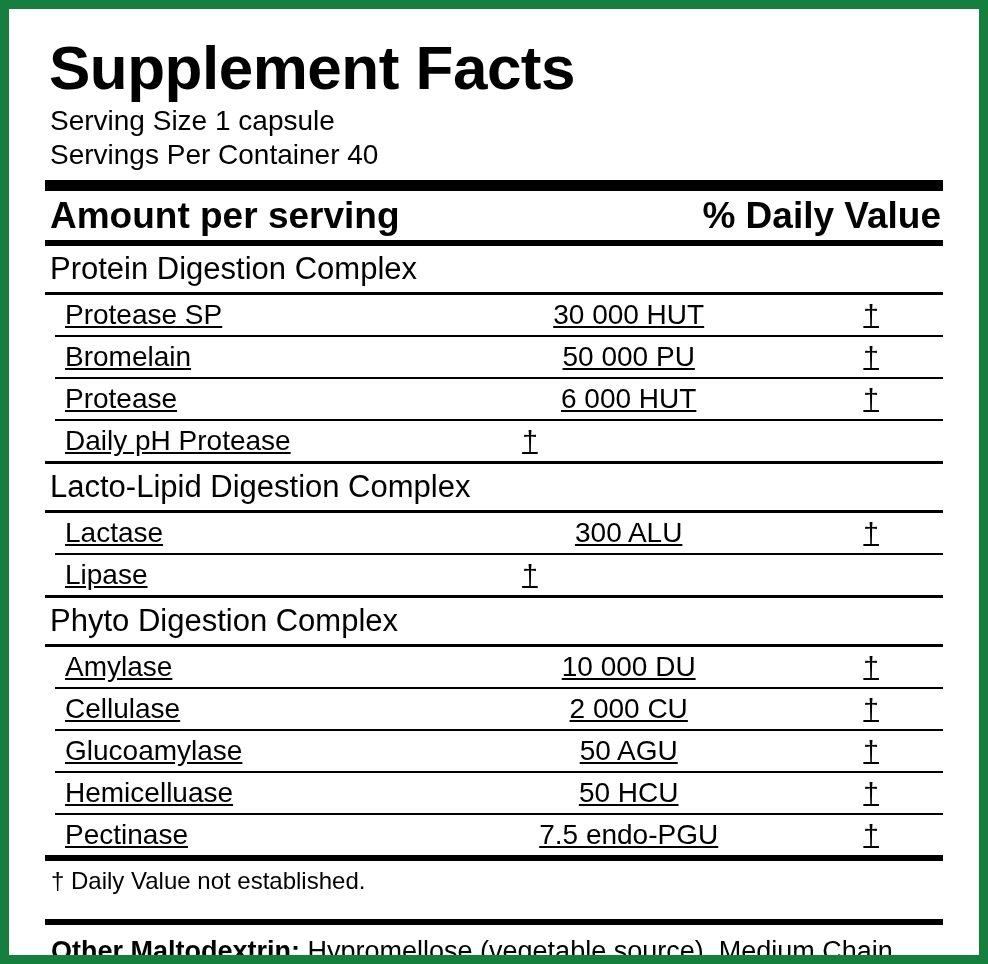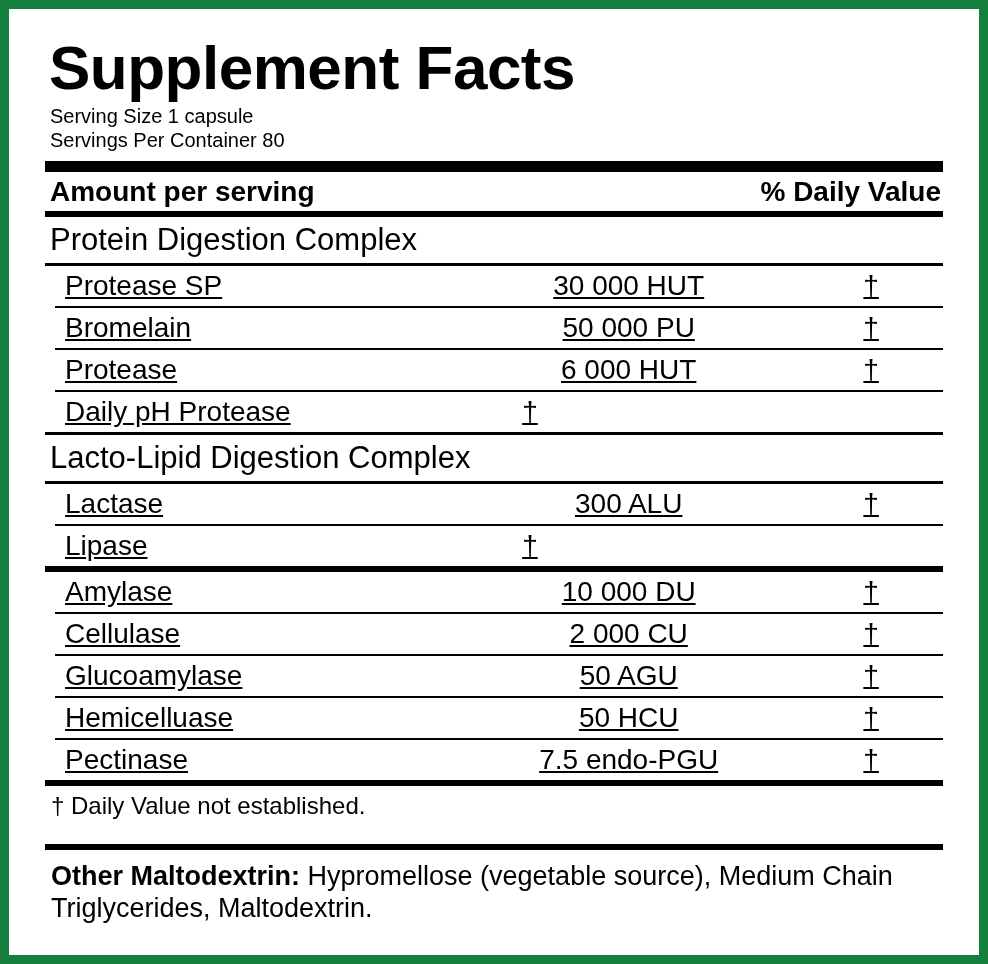--- a/index.html
+++ b/index.html
@@ -22,21 +22,21 @@
     overflow: hidden;
   }
   .title {
     font-size: 62px;
     font-weight: bold;
     letter-spacing: -0.5px;
     line-height: 1.05;
     margin: 6px 0 4px 4px;
   }
   .serving-line {
-    font-size: 20px;
+    font-size: 28px;
     line-height: 1.22;
     margin-left: 5px;
   }
   .rule-thick {
     height: 11px;
     background: #000;
     margin: 8px 0 0 0;
   }
   .rule-med {
     height: 6px;
@@ -47,21 +47,21 @@
     background: #000;
   }
   .rule-hair {
     height: 2px;
     background: #000;
   }
   .amount-row {
     display: flex;
     justify-content: space-between;
     align-items: flex-end;
-    font-size: 28px;
+    font-size: 37px;
     font-weight: bold;
     padding: 4px 2px 3px 5px;
   }
   .group-head {
     font-size: 31px;
     padding: 5px 2px 5px 5px;
   }
   .item-row {
     display: flex;
     align-items: baseline;
@@ -102,21 +102,21 @@
   }
 </style>
 </head>
 <body>
 
 <div class="panel">
 
   <div class="title">Supplement Facts</div>
 
   <div class="serving-line">Serving Size 1 capsule</div>
-  <div class="serving-line">Servings Per Container 80</div>
+  <div class="serving-line">Servings Per Container 40</div>
 
   <div class="rule-thick"></div>
 
   <div class="amount-row">
     <span>Amount per serving</span>
     <span>% Daily Value</span>
   </div>
 
   <div class="rule-med"></div>
 
@@ -159,20 +159,21 @@
     <span class="item-dv">†</span>
   </div>
   <div class="rule-hair indent-rule"></div>
 
   <div class="item-row">
     <span class="item-name">Lipase</span>
     <span class="item-dv">†</span>
   </div>
   <div class="rule-thin"></div>
 
+  <div class="group-head">Phyto Digestion Complex</div>
   <div class="rule-thin"></div>
 
   <div class="item-row">
     <span class="item-name">Amylase</span>
     <span class="item-amount">10 000 DU</span>
     <span class="item-dv">†</span>
   </div>
   <div class="rule-hair indent-rule"></div>
 
   <div class="item-row">

